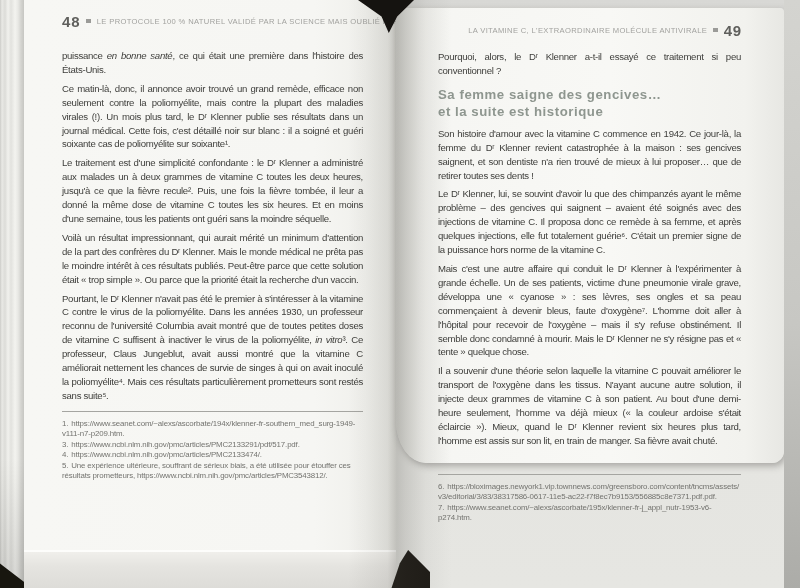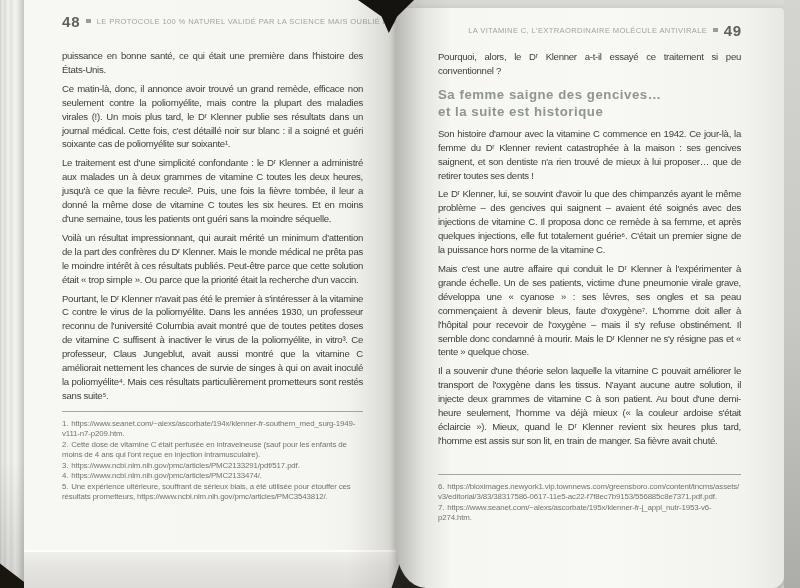--- a/index.html
+++ b/index.html
@@ -18,21 +18,21 @@
 
   .left-page{position:absolute;left:24px;top:0;width:372px;height:550px;
     background:linear-gradient(to right,#f7f7f4 0%,#f6f6f3 78%,#f0f0ec 92%,#e6e6e1 100%);
     box-shadow:0 2px 0 #fdfdfb;}
   .left-under{position:absolute;left:24px;top:552px;width:372px;height:36px;
     background:linear-gradient(to bottom,#f0efeb,#e5e4e0 40%,#dddcd8);}
 
   .notch-bottom{position:absolute;left:378px;top:550px;width:52px;height:38px;background:#1f1c17;
     clip-path:polygon(26% 100%,42% 35%,58% 0%,100% 58%,100% 100%);}
 
-  .right-page{position:absolute;left:396px;top:8px;width:388px;height:580px;
+  .right-page{position:absolute;left:396px;top:8px;width:388px;height:455px;
     background:linear-gradient(to right,#dcdcd7 0%,#ededE9 6%,#f6f6f3 14%,#f8f8f5 55%,#f2f2ee 90%,#e7e7e3 100%);
     border-radius:2px 4px 12px 30px / 2px 4px 12px 42px;
     box-shadow:2px 3px 7px rgba(55,53,48,0.35);}
 
   .spine-shade{position:absolute;left:348px;top:0;width:104px;height:588px;pointer-events:none;
     background:linear-gradient(to right,rgba(58,56,50,0) 0%,rgba(58,56,50,0.09) 38%,rgba(58,56,50,0.22) 47%,rgba(58,56,50,0.16) 55%,rgba(58,56,50,0.05) 75%,rgba(58,56,50,0) 100%);}
   .notch-top{position:absolute;left:358px;top:0;width:56px;height:33px;background:#151310;
     clip-path:polygon(0 0,100% 0,70% 50%,55% 100%,42% 50%);}
   .right-edge{position:absolute;right:0;top:0;width:16px;height:588px;
     background:linear-gradient(to bottom,#d4d4d0,#c7c7c3 55%,#acaca8);}
@@ -43,21 +43,21 @@
   .sq{display:inline-block;width:4.5px;height:4.5px;background:#9b9b98;margin:0 6px 1px 6px;vertical-align:middle;}
   .head-left{left:38px;top:13px;}
   .head-right{right:42px;top:14px;text-align:right;}
 
   
   .bodycol{position:absolute;text-align:justify;color:#3e3e3b;
     font-size:9.6px;line-height:13.9px;letter-spacing:-0.28px;}
   .col-left{left:38px;top:49px;width:301px;}
   .col-right{left:42px;top:42px;width:303px;}
   .para{margin:0 0 5px 0;}
-  .it{}
+  .it{font-style:italic;}
   .section-heading{margin:8px 0 7px 0;text-align:left;font-weight:bold;
     font-size:13.2px;line-height:17px;letter-spacing:0.55px;}
 
   
   .fn-block{border-top:1px solid #a5a5a1;margin-top:8px;padding-top:7px;}
   .fn-block.right{margin-top:26px;}
   .fn{margin:0;text-align:left;color:#73736f;font-size:7.9px;line-height:10.5px;
     letter-spacing:-0.15px;overflow-wrap:anywhere;}
   .fn-num{margin-right:3px;}
 </style>
@@ -76,21 +76,20 @@
     <div class="bodycol col-left">
       <div>
           <p class="para"><span>puissance </span><span class="it">en bonne santé</span><span>, ce qui était une première dans l'histoire des États-Unis.</span></p>
           <p class="para"><span>Ce matin-là, donc, il annonce avoir trouvé un grand remède, efficace non seulement contre la poliomyélite, mais contre la plupart des maladies virales (!). Un mois plus tard, le Dʳ Klenner publie ses résultats dans un journal médical. Cette fois, c'est détaillé noir sur blanc : il a soigné et guéri soixante cas de poliomyélite sur soixante¹.</span></p>
           <p class="para"><span>Le traitement est d'une simplicité confondante : le Dʳ Klenner a administré aux malades un à deux grammes de vitamine C toutes les deux heures, jusqu'à ce que la fièvre recule². Puis, une fois la fièvre tombée, il leur a donné la même dose de vitamine C toutes les six heures. Et en moins d'une semaine, tous les patients ont guéri sans la moindre séquelle.</span></p>
           <p class="para"><span>Voilà un résultat impressionnant, qui aurait mérité un minimum d'attention de la part des confrères du Dʳ Klenner. Mais le monde médical ne prêta pas le moindre intérêt à ces résultats publiés. Peut-être parce que cette solution était « trop simple ». Ou parce que la priorité était la recherche d'un vaccin.</span></p>
           <p class="para"><span>Pourtant, le Dʳ Klenner n'avait pas été le premier à s'intéresser à la vitamine C contre le virus de la poliomyélite. Dans les années 1930, un professeur reconnu de l'université Columbia avait montré que de toutes petites doses de vitamine C suffisent à inactiver le virus de la poliomyélite, </span><span class="it">in vitro</span><span>³. Ce professeur, Claus Jungeblut, avait aussi montré que la vitamine C améliorait nettement les chances de survie de singes à qui on avait inoculé la poliomyélite⁴. Mais ces résultats particulièrement prometteurs sont restés sans suite⁵.</span></p>
         </div>
       <div class="fn-block">
           <p class="fn"><span class="fn-num">1.</span><span>https://www.seanet.com/~alexs/ascorbate/194x/klenner-fr-southern_med_surg-1949-v111-n7-p209.htm.</span></p>
-          <p class="fn"><span class="fn-num">2.</span><span>Cette dose de vitamine C était perfusée en intraveineuse (sauf pour les enfants de moins de 4 ans qui l'ont reçue en injection intramusculaire).</span></p>
           <p class="fn"><span class="fn-num">3.</span><span>https://www.ncbi.nlm.nih.gov/pmc/articles/PMC2133291/pdf/517.pdf.</span></p>
           <p class="fn"><span class="fn-num">4.</span><span>https://www.ncbi.nlm.nih.gov/pmc/articles/PMC2133474/.</span></p>
           <p class="fn"><span class="fn-num">5.</span><span>Une expérience ultérieure, souffrant de sérieux biais, a été utilisée pour étouffer ces résultats prometteurs, https://www.ncbi.nlm.nih.gov/pmc/articles/PMC3543812/.</span></p>
         </div>
     </div>
   </div>
   <div class="left-under"></div>
 
   <div class="notch-bottom"></div>
 

